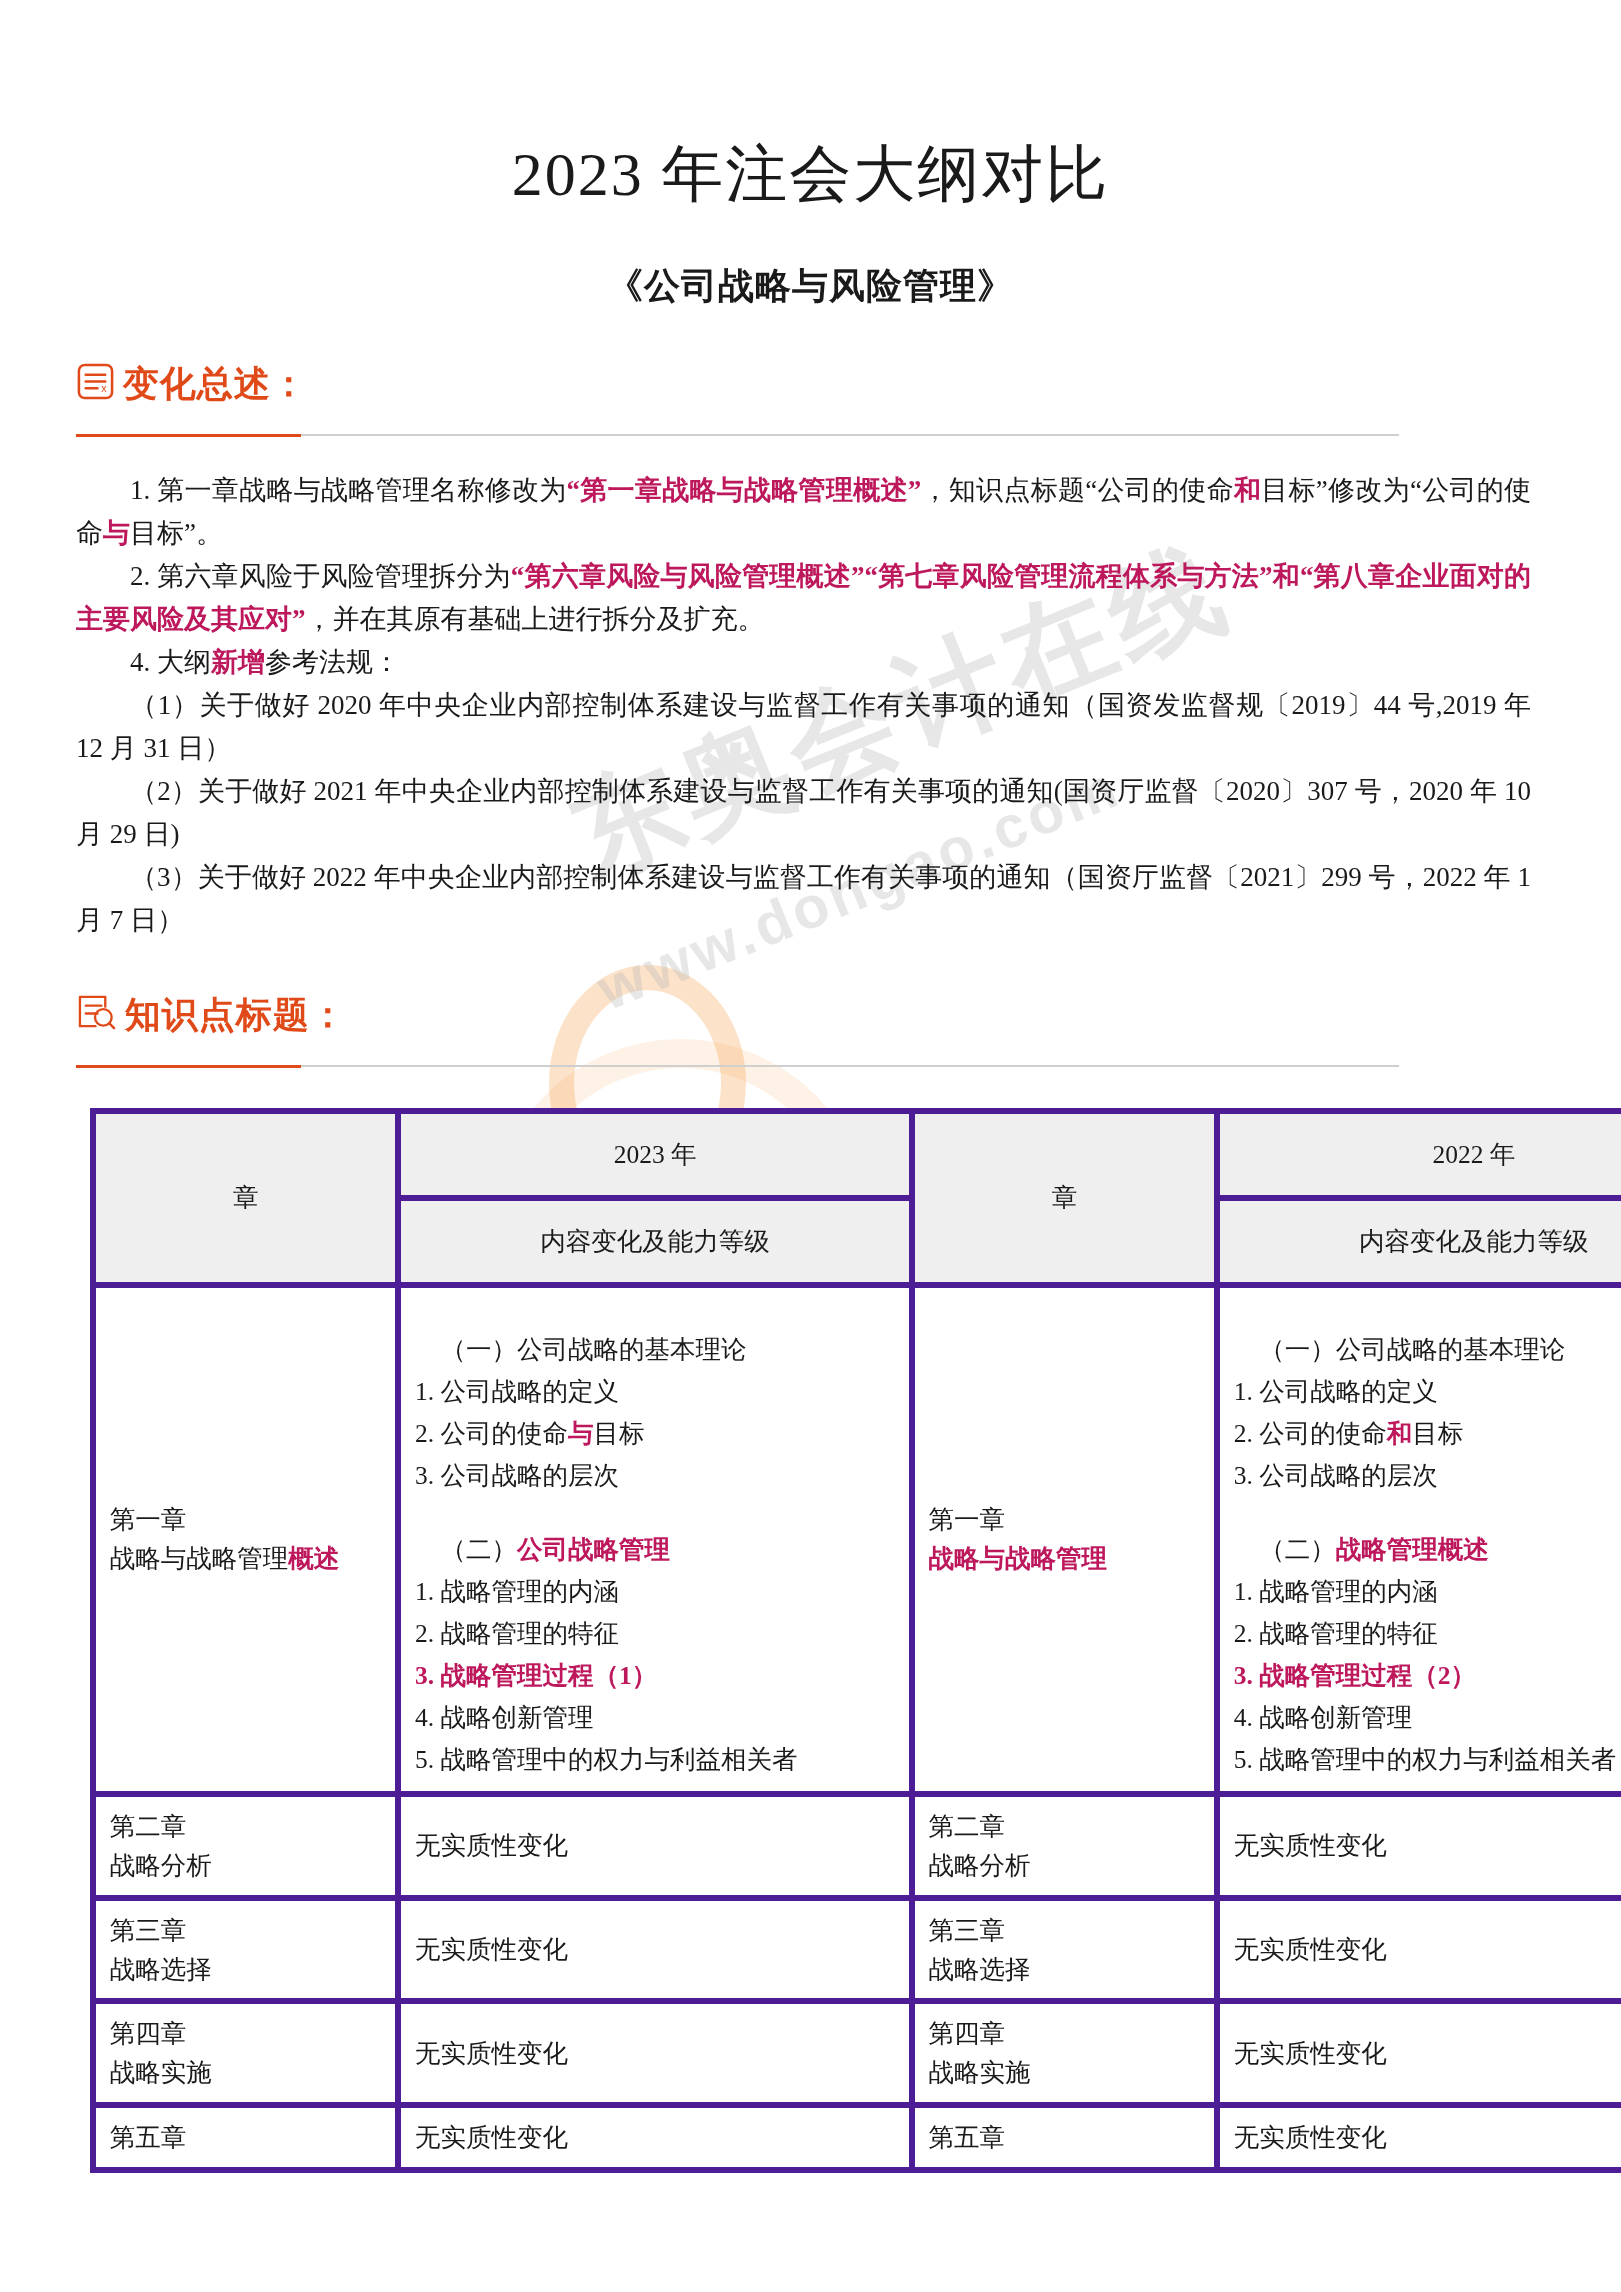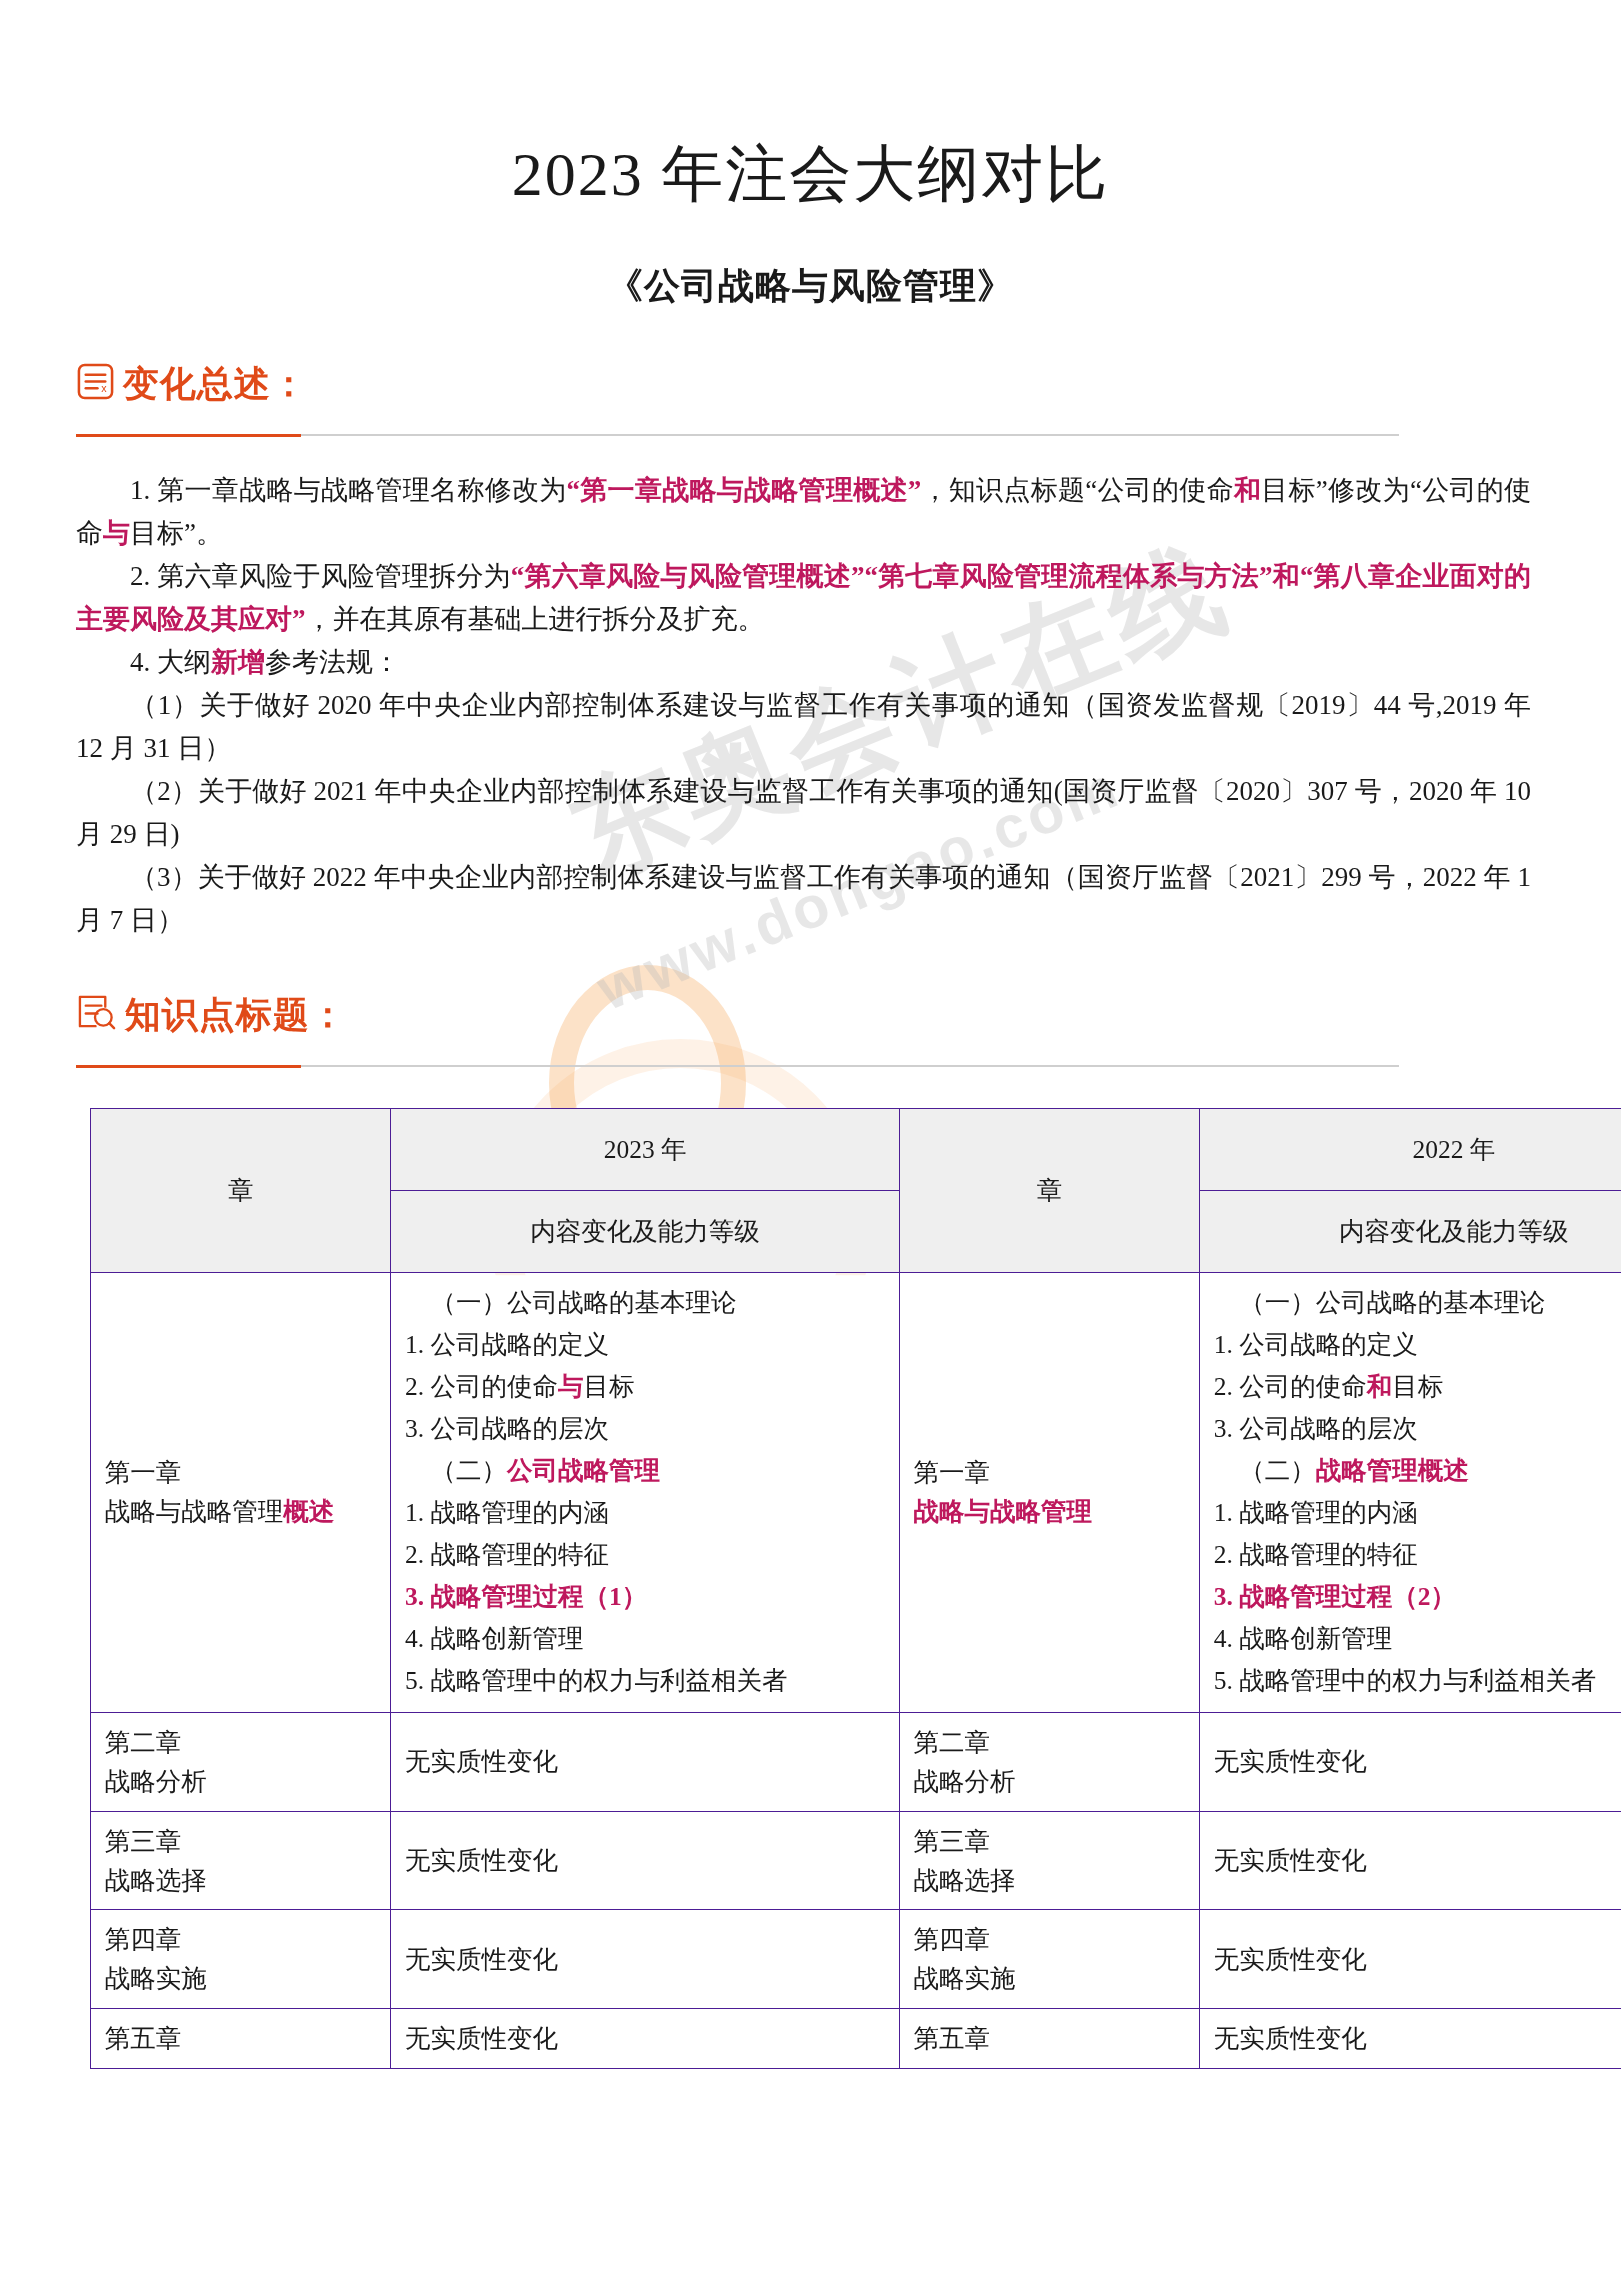--- a/index.html
+++ b/index.html
@@ -156,21 +156,21 @@
     margin: 41px 0 0 0;
     padding: 0 90px 0 90px;
   }
   table.cmp {
     border-collapse: collapse;
     width: 1441px;
     table-layout: fixed;
     font-size: 25.5px;
   }
   table.cmp th, table.cmp td {
-    border: 1px solid #4c1d95;
+    border: 6px solid #4c1d95;
     vertical-align: middle;
     padding: 9.8px 13.7px;
   }
   table.cmp thead th {
     background: #efefef;
     font-weight: normal;
     text-align: center;
   }
   .col-ch   { width: 272px; }
   .col-body { width: 480px; }
@@ -181,21 +181,21 @@
     line-height: 39px;
   }
   td.list-cell {
     text-align: left;
     line-height: 42px;
     padding-left: 25.5px;
   }
   td.plain-cell {
     text-align: left;
   }
-  .lvl1 { padding-left: 1em; }
+  .lvl1 { padding-left: 1em; margin-top: 32px; }
 </style>
 </head>
 <body>
 
 <div class="page">
 
   <div class="watermark">
     <div class="wm-ring2"></div>
     <div class="wm-ring"></div>
     <div class="wm-text wm-cn">东奥会计在线</div>

